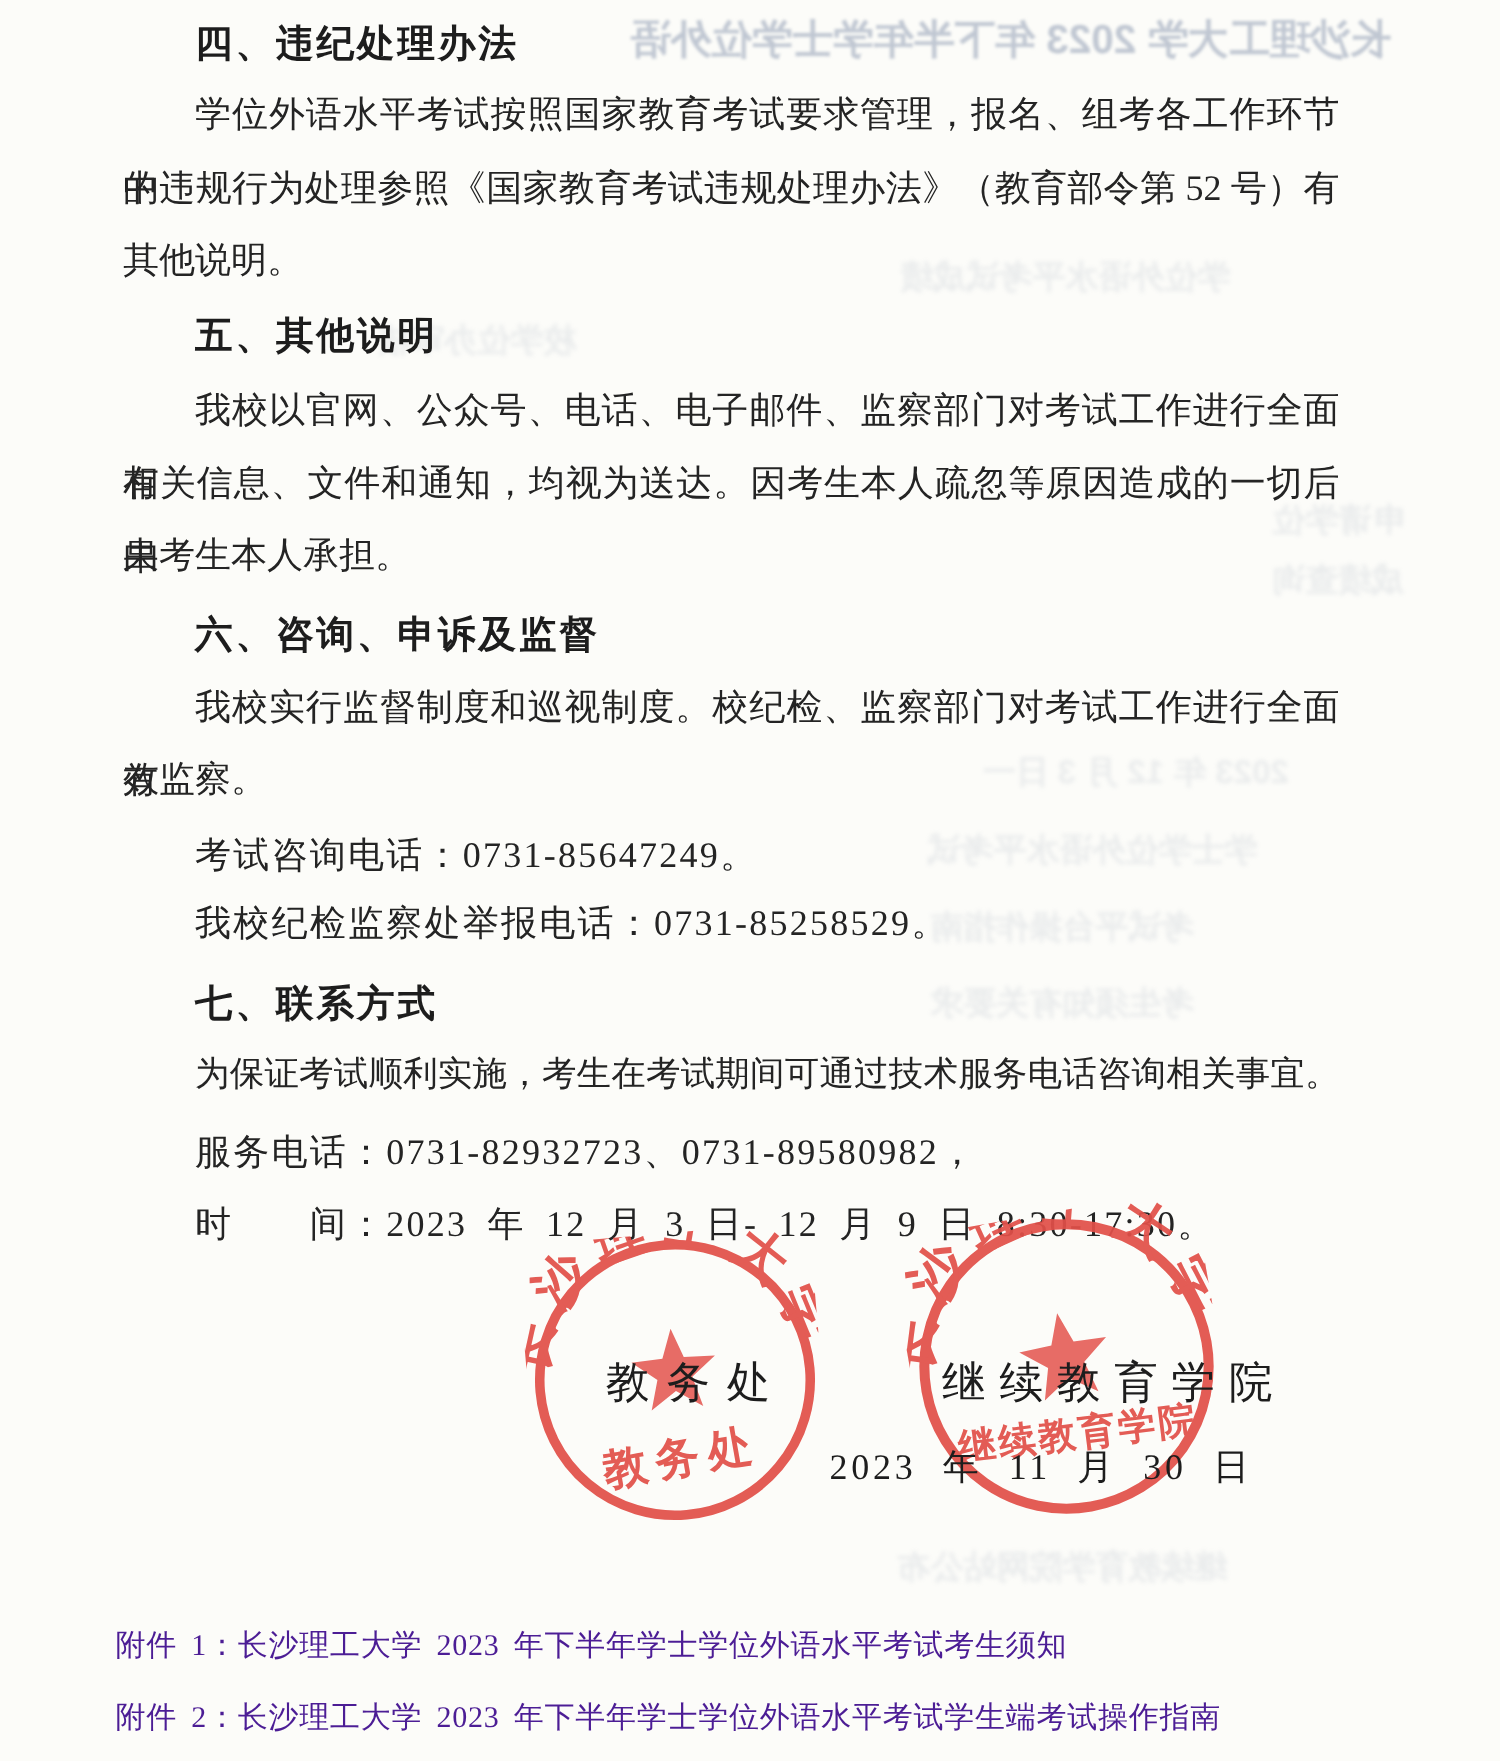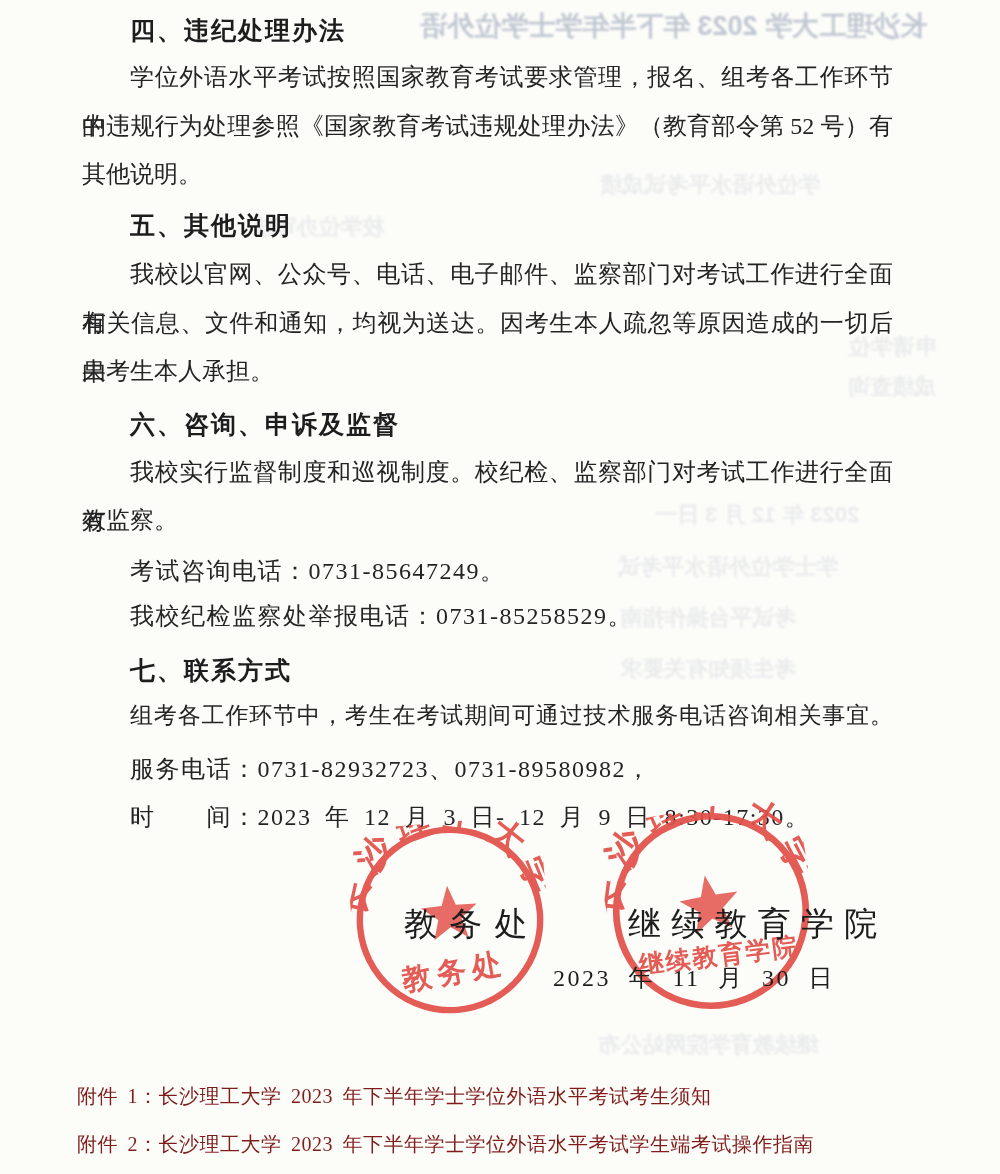--- a/index.html
+++ b/index.html
@@ -29,42 +29,42 @@
   .j {
     white-space: normal;
     text-align: justify;
     text-align-last: justify;
   }
   .tight { font-size: 23px; }
   .sp { letter-spacing: 1.5px; word-spacing: 6px; }
   .heading {
     left: 130px;
     width: auto;
-    font-family: Liberation Serif, serif;
+    font-family: Liberation Mono, monospace;
     font-weight: 700;
     font-size: 25px;
     letter-spacing: 2px;
     color: #1d1d1d;
   }
   
   .sig {
     position: absolute;
-    font-size: 33px;
+    font-size: 29px;
     color: #1d1d1d;
     white-space: nowrap;
     z-index: 6;
   }
   .att {
     position: absolute;
     left: 77px;
     font-size: 20px;
     letter-spacing: 0.5px;
     word-spacing: 4px;
     white-space: nowrap;
-    color: #7f1d1d;
+    color: #4c1d95;
   }
   
   .stamp {
     position: absolute;
     z-index: 4;
     opacity: 0.93;
   }
   
   .bleed {
     position: absolute;
@@ -113,21 +113,21 @@
   <div class="line" style="top:347px;">由考生本人承担。</div>
   <div class="line j" style="top:299px;">相关信息、文件和通知，均视为送达。因考生本人疏忽等原因造成的一切后果</div>
 
   <div class="line heading" style="top:400px;">六、咨询、申诉及监督</div>
   <div class="line ind j" style="top:448px;">我校实行监督制度和巡视制度。校纪检、监察部门对考试工作进行全面有</div>
   <div class="line" style="top:496px;">效监察。</div>
   <div class="line ind sp" style="top:547px;">考试咨询电话：0731-85647249。</div>
   <div class="line ind sp" style="top:592px;">我校纪检监察处举报电话：0731-85258529。</div>
 
   <div class="line heading" style="top:646px;">七、联系方式</div>
-  <div class="line ind j tight" style="top:691px;">组考各工作环节中，考生在考试期间可通过技术服务电话咨询相关事宜。</div>
+  <div class="line ind j tight" style="top:691px;">为保证考试顺利实施，考生在考试期间可通过技术服务电话咨询相关事宜。</div>
   <div class="line ind sp" style="top:745px;">服务电话：0731-82932723、0731-89580982，</div>
   <div class="line ind sp" style="top:793px;">时　　间：2023 年 12 月 3 日- 12 月 9 日 8:30-17:30。</div>
 
   <svg class="stamp" style="left:352px; top:822px; transform:rotate(-5deg);" width="196" height="196" viewBox="0 0 200 200" xmlns="http://www.w3.org/2000/svg" xmlns:xlink="http://www.w3.org/1999/xlink">
     <circle cx="100" cy="100" r="92" fill="none" stroke="#e25049" stroke-width="6.5"></circle>
     <path id="arc1" d="M 13 95 A 87 87 0 0 1 187 95" fill="none"></path>
     <text fill="#e25049" font-size="36" font-weight="bold" font-family="Liberation Serif, DejaVu Serif, serif">
       <textPath xlink:href="#arc1" href="#arc1" startOffset="50%" text-anchor="middle" letter-spacing="8">长沙理工大学</textPath>
     </text>
     <polygon fill="#e25049" opacity="0.9" points="100,65 107.3,84.9 128.5,85.7 111.9,98.9 117.6,119.3 100,107.5 82.4,119.3 88.1,98.9 71.5,85.7 92.7,84.9"></polygon>

